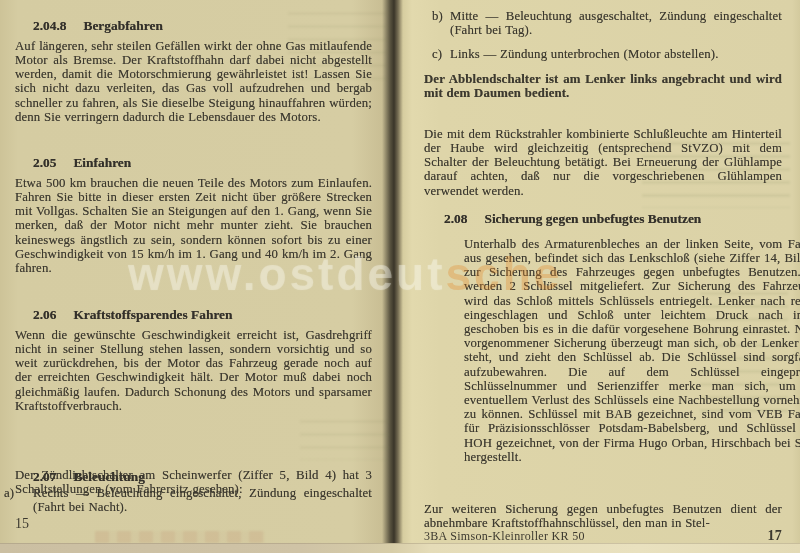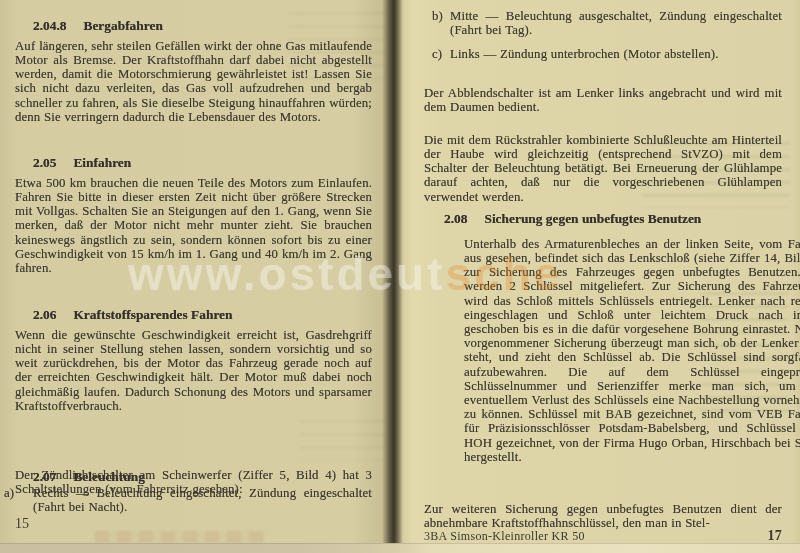--- a/index.html
+++ b/index.html
@@ -38,22 +38,22 @@
   .lh3{top:294px;} .lp3{top:315px; height:103px;}
   .lh4{top:456px;} .lp4{top:455px; height:31px;}
   .lla{left:4px; width:368px; top:486px; height:31px;}
   .lla .mk{width:29px;}
   .lpn{left:15px; top:516px; font-size:14px;}
   
   .rcol{left:30px; width:358px;}
   .rlb{left:38px; width:350px; top:9px; height:31px;}
   .rlc{left:38px; width:350px; top:47px; height:17px;}
   .rlb .mk,.rlc .mk{width:18px;}
-  .rp1{top:73px; height:31px;}
-  .rp2{top:120px; height:89px;}
+  .rp1{top:59px; height:31px;font-weight:bold;}
+  .rp2{top:114px; height:89px;}
   .rh {top:198px;}
   .rp3{top:224px; height:266px;margin-left:40px;}
   .rp4{top:489px; height:31px;}
   .rft{top:528px; display:flex; align-items:baseline; font-size:12px; letter-spacing:0.3px;}
   .rft .code{flex:none;}
   .rft .title{flex:none;}
   .rft .pn{margin-left:auto; font-size:14px; font-weight:bold;}
   
   .watermark{
     position:absolute; left:128px; top:247px; z-index:6; pointer-events:none;

